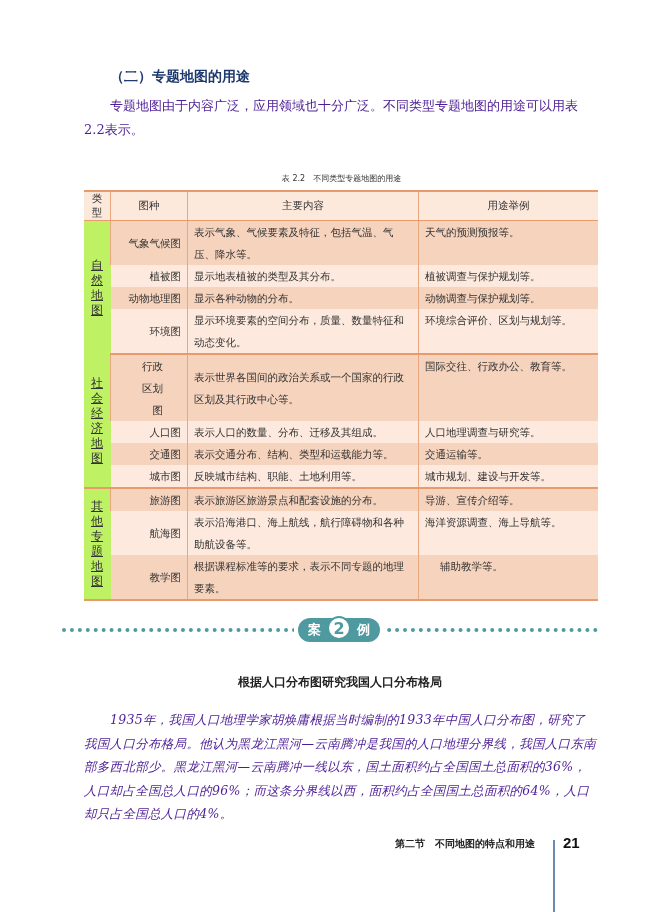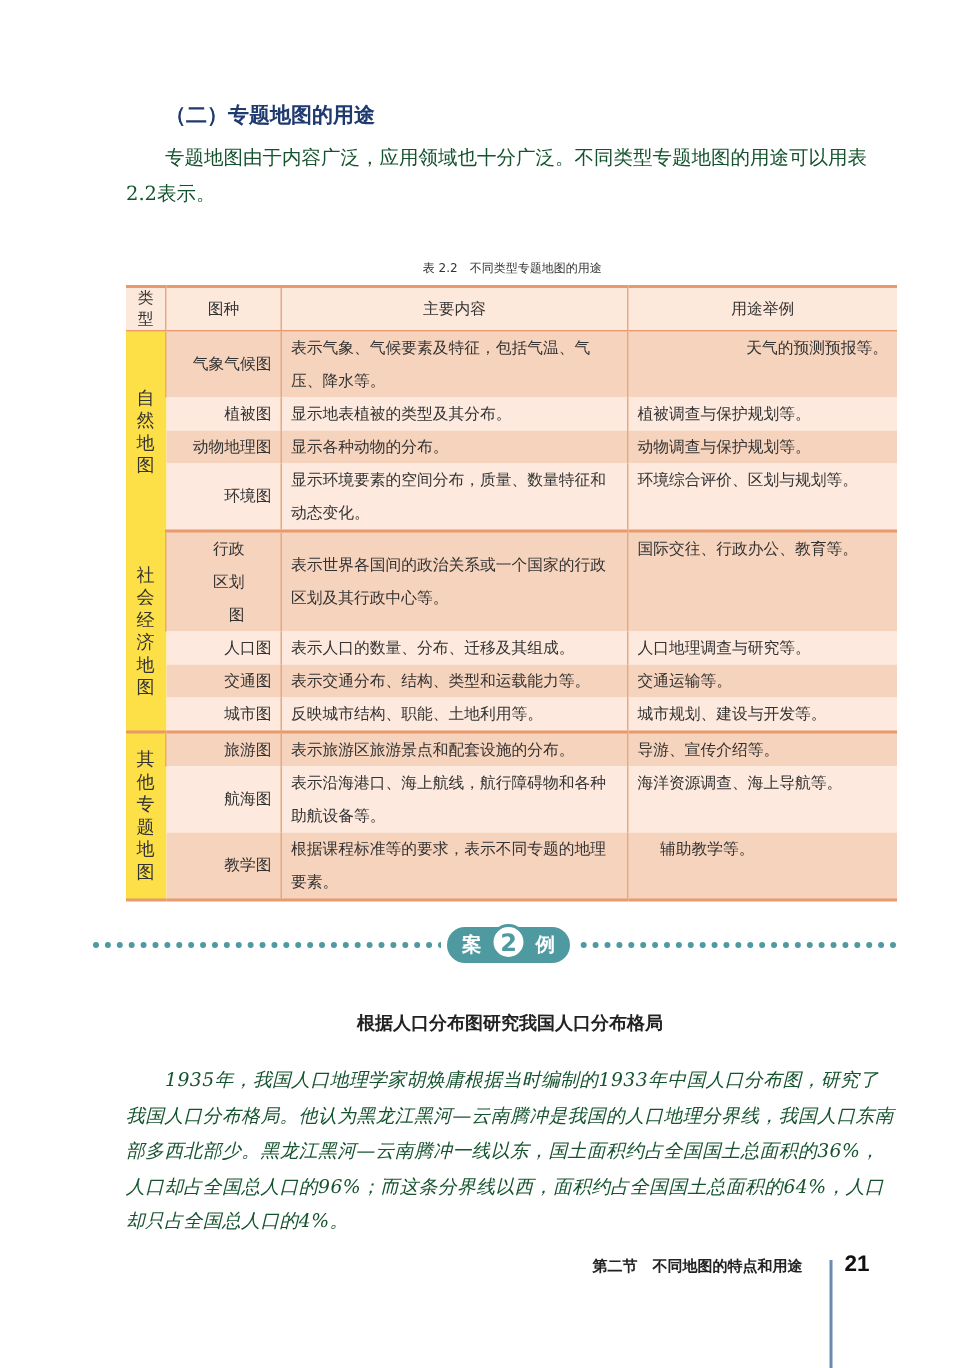--- a/index.html
+++ b/index.html
@@ -1,26 +1,26 @@
 <!DOCTYPE html>
 <html><head>
 <meta charset="utf-8">
 <style>
   html,body{margin:0;padding:0;background:#fff;}
   body{width:650px;height:912px;position:relative;overflow:hidden;font-family:"DejaVu Serif","Liberation Serif",serif;color:#222;}
   .sec-title{position:absolute;left:110px;top:68px;font-family:"DejaVu Sans","Liberation Sans",sans-serif;font-size:14px;font-weight:bold;color:#1f3a6e;}
-  .para{position:absolute;left:84px;width:512px;font-size:13px;line-height:24px;text-indent:26px;color:#14532d;}
+  .para{position:absolute;left:84px;width:512px;font-size:13px;line-height:24px;text-indent:26px;color:#4c1d95;}
   .p1{top:94px;}
   .caption{position:absolute;left:84px;width:515px;top:173px;text-align:center;font-family:"DejaVu Sans","Liberation Sans",sans-serif;font-size:8px;color:#333;}
   table.t{position:absolute;left:84px;top:190px;width:514px;border-collapse:collapse;font-size:10.5px;color:#333;}
   table.t td,table.t th{border-left:1px solid #e7a77f;padding:0 6px;vertical-align:middle;}
   table.t tr > *:first-child{border-left:none;}
   table.t th{font-weight:normal;height:24px;background:#fde8dc;text-align:center;border-top:2px solid #e89a6c;border-bottom:1px solid #e89a6c;}
   table.t td{line-height:22px;}
-  .c-type{width:26px;text-align:center;background:#fde047;line-height:15px !important;font-size:12px;padding:0 !important;}
+  .c-type{width:26px;text-align:center;background:#bef264;line-height:15px !important;font-size:12px;padding:0 !important;text-decoration:underline;}
   .c-name{width:64px;text-align:right;}
   .c-main{width:218px;}
   .dk td:not(.c-type){background:#f6d3bd;}
   .lt td:not(.c-type){background:#fde9dd;}
   .grp-end td{border-bottom:2px solid #e89a6c;}
   .divider{position:absolute;left:62px;width:536px;top:628px;height:4px;border-top:4px dotted #4f9aa0;}
   .badge{position:absolute;left:294px;top:616px;width:90px;height:28px;background:#fff;}
   .badge-in{position:absolute;left:4px;top:2px;width:82px;height:24px;background:#4f9aa0;border-radius:12px;color:#fff;font-family:"DejaVu Sans","Liberation Sans",sans-serif;font-size:13px;font-weight:bold;display:flex;align-items:center;justify-content:space-between;padding:0 10px;box-sizing:border-box;}
   .badge-num{width:24px;height:24px;border-radius:50%;background:#fff;border:2px solid #4f9aa0;color:#4f9aa0;font-size:16px;display:flex;align-items:center;justify-content:center;box-sizing:border-box;margin-top:-4px;}
   .case-title{position:absolute;left:60px;width:560px;top:674px;text-align:center;font-size:12px;font-weight:bold;color:#222;}
@@ -47,21 +47,21 @@
     </tr>
   </thead>
   <tbody>
 
     <tr class="dk">
       <td class="c-type" rowspan="4">
           <div style="width:14px;margin:0 auto;word-break:break-all;">自然地图</div>
         </td>
       <td class="c-name">气象气候图</td>
       <td class="c-main">表示气象、气候要素及特征，包括气温、气压、降水等。</td>
-      <td style="vertical-align:top;text-align:right;">天气的预测预报等。</td>
+      <td style="vertical-align:top;">天气的预测预报等。</td>
     </tr>
     <tr class="lt">
       <td class="c-name">植被图</td>
       <td class="c-main">显示地表植被的类型及其分布。</td>
       <td>植被调查与保护规划等。</td>
     </tr>
     <tr class="dk">
       <td class="c-name">动物地理图</td>
       <td class="c-main">显示各种动物的分布。</td>
       <td>动物调查与保护规划等。</td>

